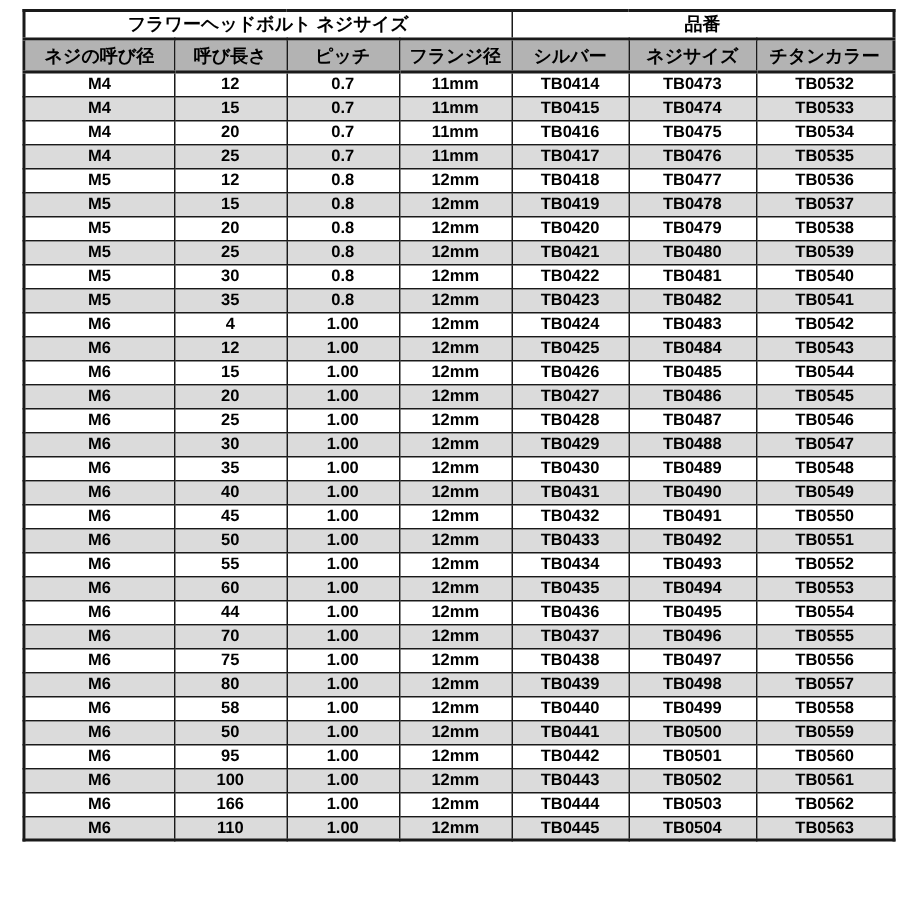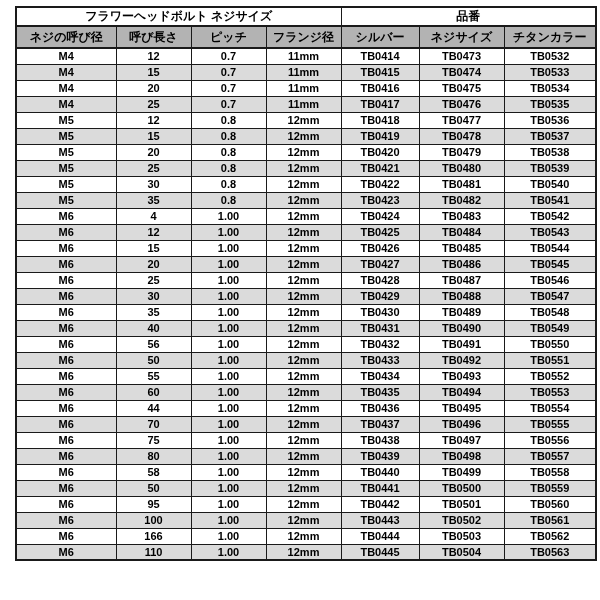--- a/index.html
+++ b/index.html
@@ -236,21 +236,21 @@
         <td>M6</td>
         <td>40</td>
         <td>1.00</td>
         <td>12mm</td>
         <td class="group-sep">TB0431</td>
         <td>TB0490</td>
         <td>TB0549</td>
       </tr>
       <tr>
         <td>M6</td>
-        <td>56</td>
+        <td>45</td>
         <td>1.00</td>
         <td>12mm</td>
         <td class="group-sep">TB0432</td>
         <td>TB0491</td>
         <td>TB0550</td>
       </tr>
       <tr class="alt">
         <td>M6</td>
         <td>50</td>
         <td>1.00</td>

